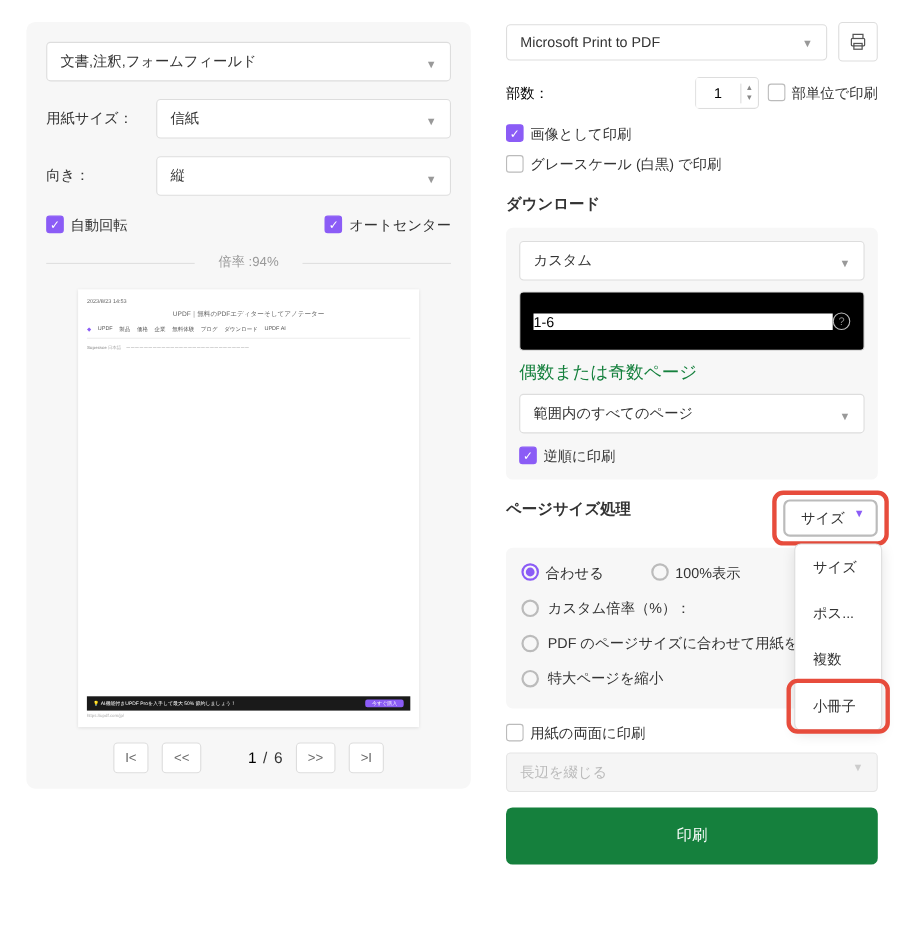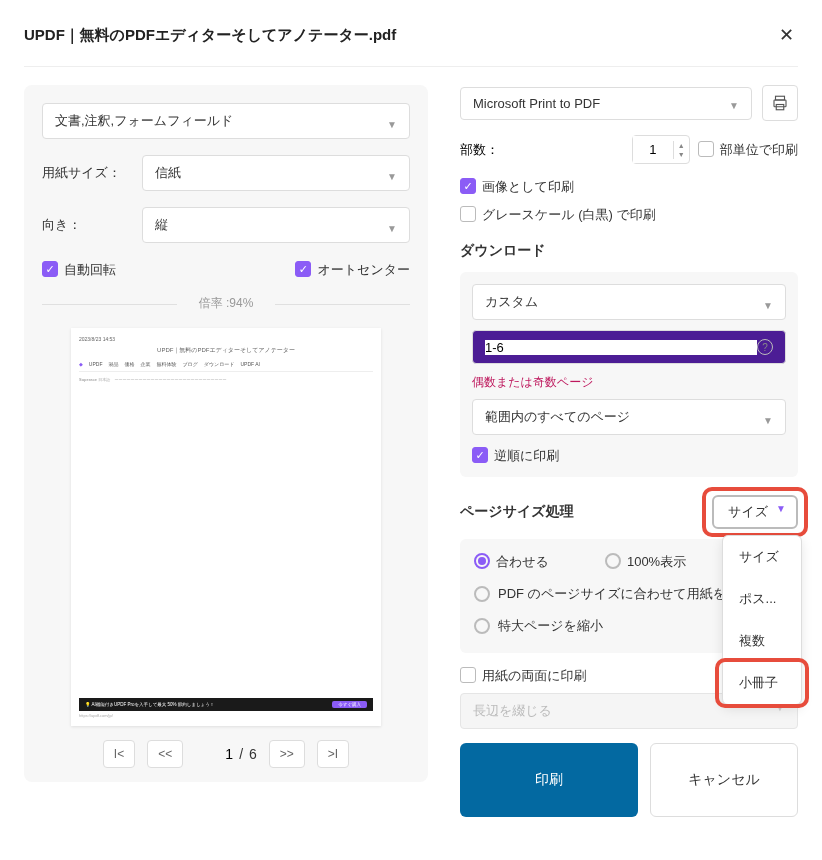--- a/index.html
+++ b/index.html
@@ -45,50 +45,46 @@
 .icon-btn{width:36px;height:36px;border:1px solid #ddd;border-radius:4px;display:flex;align-items:center;justify-content:center;cursor:pointer}
 .copies-row{display:flex;align-items:center;gap:8px;margin-bottom:14px;font-size:13px}
 .copies-row .lbl{margin-right:auto}
 .spinner{display:flex;align-items:center;border:1px solid #ddd;border-radius:4px}
 .spinner input{width:40px;border:none;text-align:center;padding:6px 0;font-size:13px}
 .spinner .arrows{display:flex;flex-direction:column;border-left:1px solid #ddd}
 .spinner .arrows span{font-size:7px;padding:1px 4px;cursor:pointer;color:#888}
 .section-title{font-size:14px;font-weight:600;color:#333;margin:18px 0 12px}
 .section-panel{background:#f7f7f7;border-radius:6px;padding:12px}
 .section-panel .dropdown{margin-bottom:10px}
-.input-with-help{display:flex;align-items:center;background:#4c1d95;border:1px solid #ddd;border-radius:4px;padding:8px 12px;margin-bottom:10px}
+.input-with-help{display:flex;align-items:center;background:#000000;border:1px solid #ddd;border-radius:4px;padding:18px 12px;margin-bottom:10px}
 .input-with-help input{flex:1;border:none;outline:none;font-size:13px}
 .help-icon{width:16px;height:16px;border:1px solid #bbb;border-radius:50%;display:flex;align-items:center;justify-content:center;font-size:10px;color:#888;cursor:pointer}
-.sub-label{font-size:12px;color:#be185d;margin-bottom:8px}
-.section-row{display:flex;align-items:center;justify-content:space-between;margin:18px 0 10px}
+.sub-label{font-size:16px;color:#15803d;margin-bottom:8px}
+.section-row{display:flex;align-items:flex-start;justify-content:space-between;margin:18px 0 10px}
 .size-dropdown{border:2px solid #bbb;border-radius:6px;padding:6px 28px 6px 14px;font-size:13px;cursor:pointer;position:relative;background:#fff;color:#333}
 .size-dropdown .chev{position:absolute;right:10px;color:#8b5cf6;font-size:10px}
 .highlight-box{position:absolute;border:4px solid #e74c3c;border-radius:10px;pointer-events:none}
 .radio-group{background:#f7f7f7;border-radius:6px;padding:14px 14px 4px}
 .radio-row{display:flex;align-items:center;gap:8px;margin-bottom:14px;font-size:13px;color:#333}
 .radio{width:16px;height:16px;border:2px solid #bbb;border-radius:50%;display:inline-flex;align-items:center;justify-content:center;cursor:pointer}
 .radio.selected{border-color:#8b5cf6}
 .radio.selected::after{content:"";width:8px;height:8px;background:#8b5cf6;border-radius:50%}
-.radio-pair{display:flex;gap:56px}
+.radio-pair{display:flex;gap:43px}
 .dropdown-menu{position:absolute;background:#fff;border:1px solid #ddd;border-radius:6px;box-shadow:0 4px 12px rgba(0,0,0,0.1);width:80px;z-index:10}
 .dropdown-menu .item{padding:12px 16px;font-size:13px;cursor:pointer;color:#333}
 .disabled-dd{background:#f5f5f5;color:#bbb;border:1px solid #e5e5e5;border-radius:4px;padding:8px 12px;font-size:13px;display:flex;justify-content:space-between;margin-top:8px}
 .action-row{display:flex;gap:12px;margin-top:14px}
-.btn-primary{flex:1;background:#0369a1;color:#fff;border:none;border-radius:6px;padding:28px;font-size:14px;cursor:pointer}
+.btn-primary{flex:1;background:#15803d;color:#fff;border:none;border-radius:6px;padding:17px;font-size:14px;cursor:pointer}
 .btn-secondary{flex:1;background:#fff;color:#333;border:1px solid #ddd;border-radius:6px;padding:12px;font-size:14px;cursor:pointer}
 .right{position:relative}
 </style>
 </head>
 <body>
 
 <div class="window">
-  <div class="titlebar">
-    <div class="title">UPDF｜無料のPDFエディターそしてアノテーター.pdf</div>
-    <div class="close-btn">✕</div>
-  </div>
 
   <div class="main">
 
     <div class="left">
       <div class="preview-panel">
         <div class="dropdown">
           <span>文書,注釈,フォームフィールド</span>
           <span class="chev">▼</span>
         </div>
         <div class="form-row">
@@ -245,36 +241,39 @@
             <span class="radio selected"></span>
             <span>合わせる</span>
           </div>
           <div class="check">
             <span class="radio"></span>
             <span>100%表示</span>
           </div>
         </div>
         <div class="radio-row">
           <span class="radio"></span>
+          <span>カスタム倍率（%）：</span>
+        </div>
+        <div class="radio-row">
+          <span class="radio"></span>
           <span>PDF のページサイズに合わせて用紙を</span>
         </div>
         <div class="radio-row">
           <span class="radio"></span>
           <span>特大ページを縮小</span>
         </div>
       </div>
 
       <div class="check" style="margin-top:14px">
         <span class="checkbox"></span>
         <span>用紙の両面に印刷</span>
       </div>
       <div class="disabled-dd">
         <span>長辺を綴じる</span>
         <span class="chev" style="color:#ccc;font-size:10px">▼</span>
       </div>
 
       <div class="action-row">
         <button class="btn-primary">印刷</button>
-        <button class="btn-secondary">キャンセル</button>
       </div>
     </div>
   </div>
 </div>
 
 </body></html>

